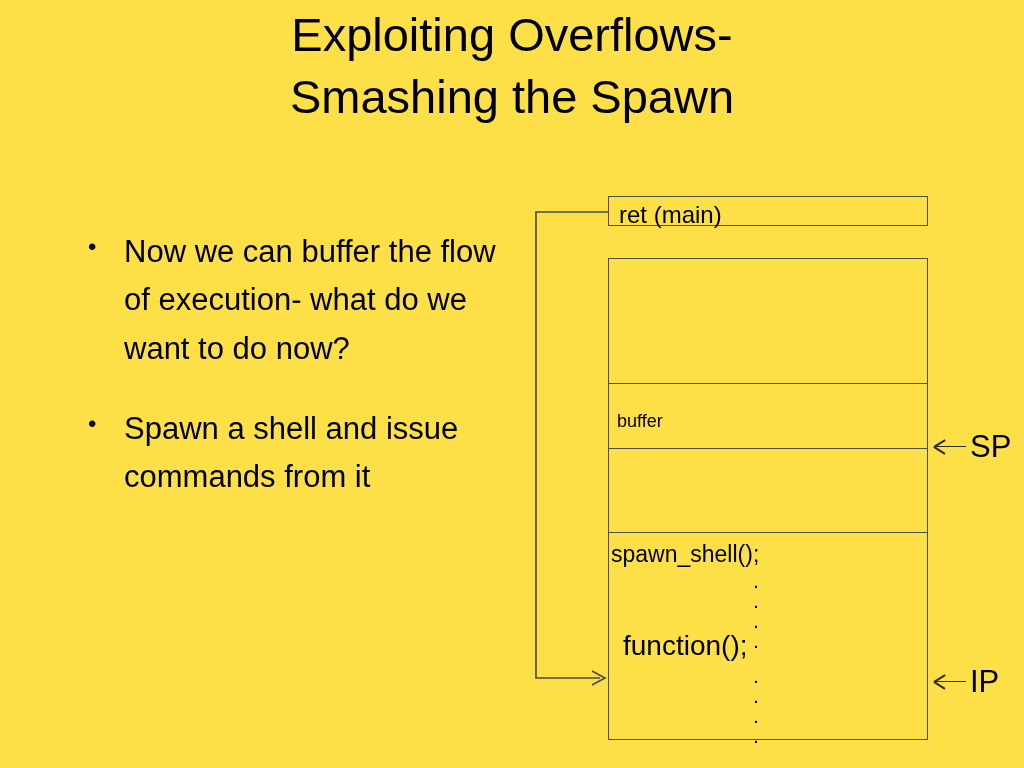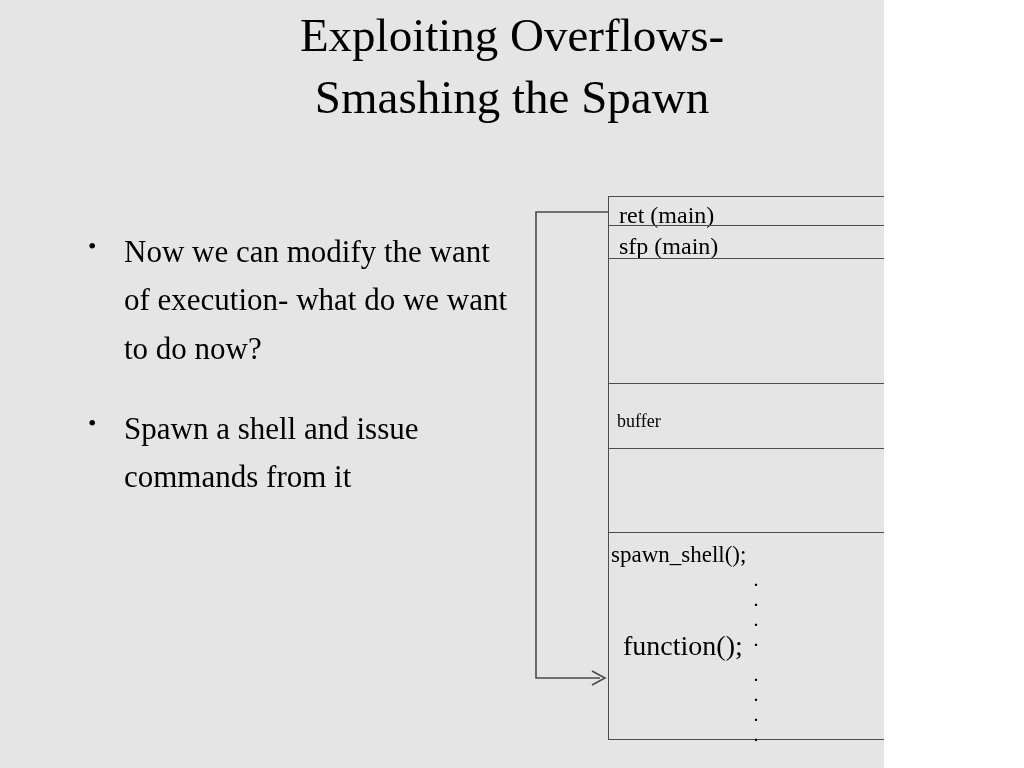--- a/index.html
+++ b/index.html
@@ -2,25 +2,25 @@
 <html><head>
 <meta charset="utf-8">
 <style>
   html, body {
     margin: 0;
     padding: 0;
     background: #ffffff;
   }
   #slide {
     position: relative;
-    width: 884px;
+    width: 1024px;
     height: 768px;
-    background: #e5e5e5;
+    background: #fde047;
     overflow: hidden;
-    font-family: Liberation Serif, serif;
+    font-family: Liberation Sans, sans-serif;
     color: #000000;
   }
 
   
   #title {
     position: absolute;
     left: 0;
     top: 4px;
     width: 1024px;
     text-align: center;
@@ -102,21 +102,21 @@
   }
   .dots span { display: block; height: 20px; }
   .dots-1 { left: 140px; top: 42px; }
   .dots-2 { left: 140px; top: 137px; }
 
   
   .marker {
     position: absolute;
     display: flex;
     align-items: center;
-    font-size: 24px;
+    font-size: 31px;
     line-height: 1;
     white-space: nowrap;
   }
   .marker .arrowwrap {
     position: relative;
     width: 34px;
     height: 14px;
     margin-right: 4px;
   }
   .marker .shaft {
@@ -150,37 +150,34 @@
 <div id="slide">
 
   <div id="title">
     <span class="tline">Exploiting Overflows-</span>
     <span class="tline">Smashing the Spawn</span>
   </div>
 
   <div id="bullets">
     <div class="bullet">
       <span class="dot">•</span>
-      <span class="btext">Now we can modify the want of execution- what do we want to do now?</span>
+      <span class="btext">Now we can buffer the flow of execution- what do we want to do now?</span>
     </div>
     <div class="bullet">
       <span class="dot">•</span>
       <span class="btext">Spawn a shell and issue commands from it</span>
     </div>
   </div>
 
   <div id="stack">
 
     <div class="cell row-ret">
       <span class="cell-label lbl-ret">ret (main)</span>
     </div>
 
-    <div class="cell row-sfp">
-      <span class="cell-label lbl-sfp">sfp (main)</span>
-    </div>
 
     <div class="cell row-gap1">
       <span class="cell-label lbl-ret"></span>
     </div>
 
     <div class="cell row-buf">
       <span class="cell-label lbl-buf">buffer</span>
     </div>
 
     <div class="cell row-gap2">

